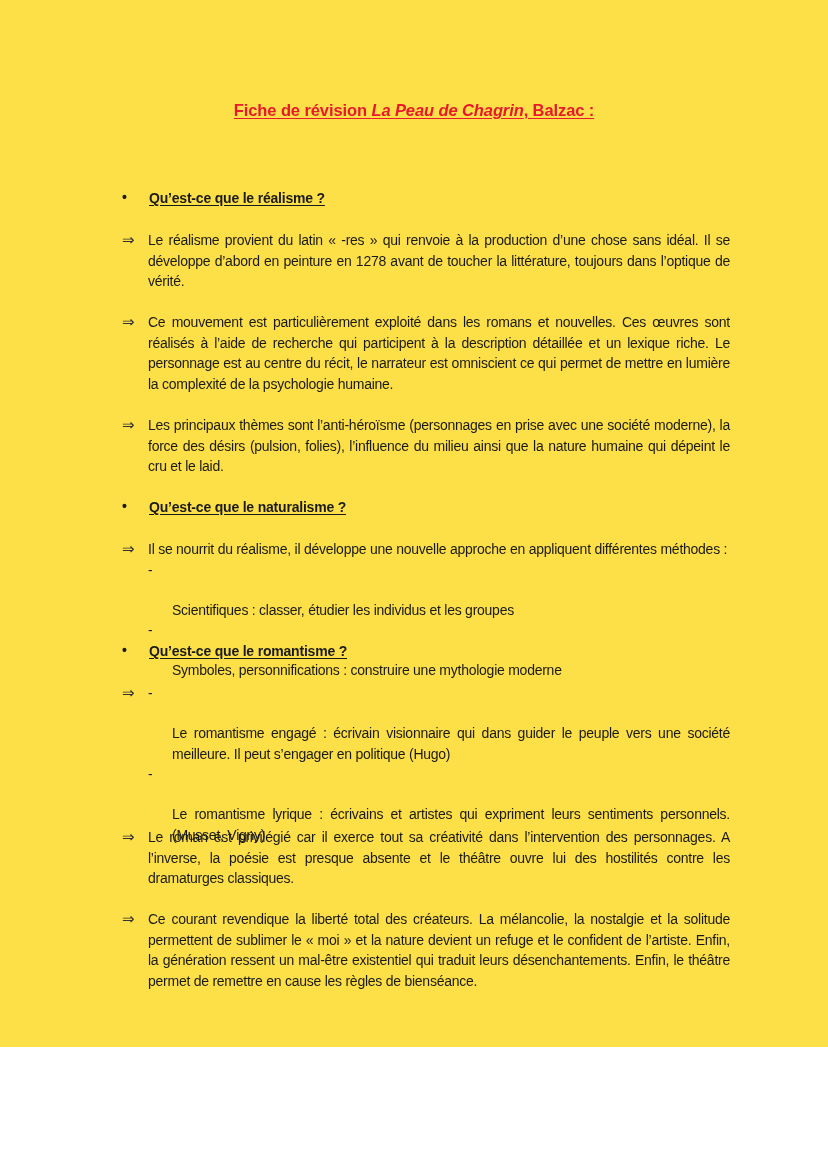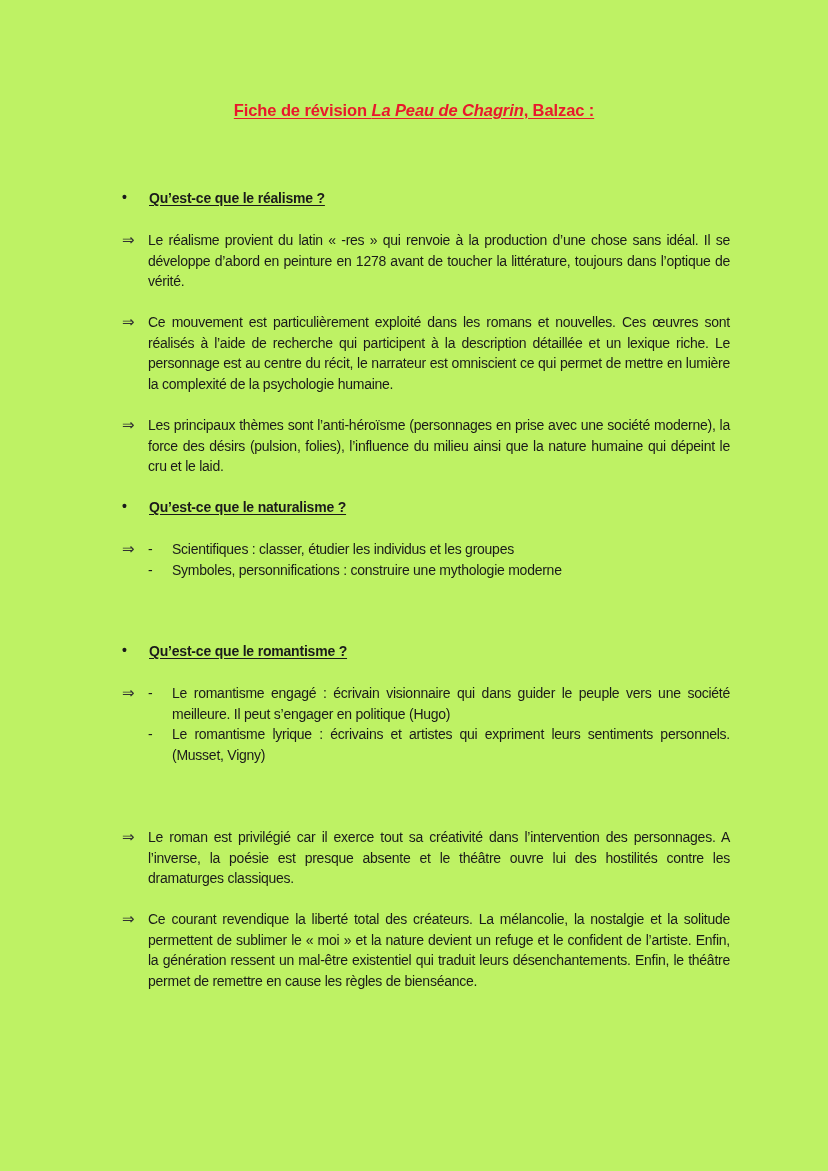--- a/index.html
+++ b/index.html
@@ -1,33 +1,33 @@
 <!DOCTYPE html>
 <html><head>
   <meta charset="utf-8">
   <style>
     html, body { margin: 0; padding: 0; background: #ffffff; }
     body { width: 828px; height: 1171px; position: relative; overflow: hidden;
       font-family: "Liberation Sans", sans-serif; color: #1a1a1a; }
-    .page { position: absolute; left: 0; top: 0; width: 828px; height: 1171px; background: #bef264; }
+    .page { position: absolute; left: 0; top: 0; width: 828px; height: 1047px; background: #fde047; }
     .title { position: absolute; top: 101px; left: 0; width: 828px; text-align: center;
       font-size: 16.5px; font-weight: bold; color: #e8192c; text-decoration: underline;
       text-underline-offset: 2px; letter-spacing: -0.1px; }
     .title .it { font-style: italic; }
     .heading { position: absolute; left: 122px; font-size: 14px; font-weight: bold; }
     .heading .bullet { position: absolute; left: 0; top: -1px; font-size: 14px; }
     .heading .htext { position: absolute; left: 27px; white-space: nowrap; text-decoration: underline;
       text-underline-offset: 2px; letter-spacing: -0.2px; }
     .para { position: absolute; left: 122px; width: 608px; font-size: 14px; line-height: 20.5px; }
     .para .arrow { position: absolute; left: 0; top: 0; font-size: 15px; color: #333; }
     .para .ptext { margin-left: 26px; text-align: justify; letter-spacing: -0.25px; }
     .para .ptext i { font-style: italic; }
     .sub { display: flex; margin-left: 26px; }
     .sub .dash { width: 24px; flex: 0 0 24px; }
-    .sub .stext { flex: 1; text-align: justify; letter-spacing: -0.25px; }
+    .sub .stext { flex: 1; text-align: justify; letter-spacing: -0.25px; margin-top: 40px; }
   </style>
 </head>
 <body>
 
 <div class="page">
 
   <div class="title">
     <span>Fiche de révision </span><span class="it">La Peau de Chagrin</span><span>, Balzac :</span>
   </div>
 
@@ -51,20 +51,21 @@
     <div class="ptext">Les principaux thèmes sont l’anti-héroïsme (personnages en prise avec une société moderne), la force des désirs (pulsion, folies), l’influence du milieu ainsi que la nature humaine qui dépeint le cru et le laid.</div>
   </div>
 
   <div class="heading" style="top:499px;">
     <span class="bullet">•</span>
     <span class="htext">Qu’est-ce que le naturalisme ?</span>
   </div>
 
   <div class="para" style="top:539px;">
     <span class="arrow">⇒</span>
+    <div class="ptext">Il se nourrit du réalisme, il développe une nouvelle approche en appliquent différentes méthodes :</div>
     <div class="sub">
       <span class="dash">-</span>
       <span class="stext">Scientifiques : classer, étudier les individus et les groupes</span>
     </div>
     <div class="sub">
       <span class="dash">-</span>
       <span class="stext">Symboles, personnifications : construire une mythologie moderne</span>
     </div>
   </div>
 

